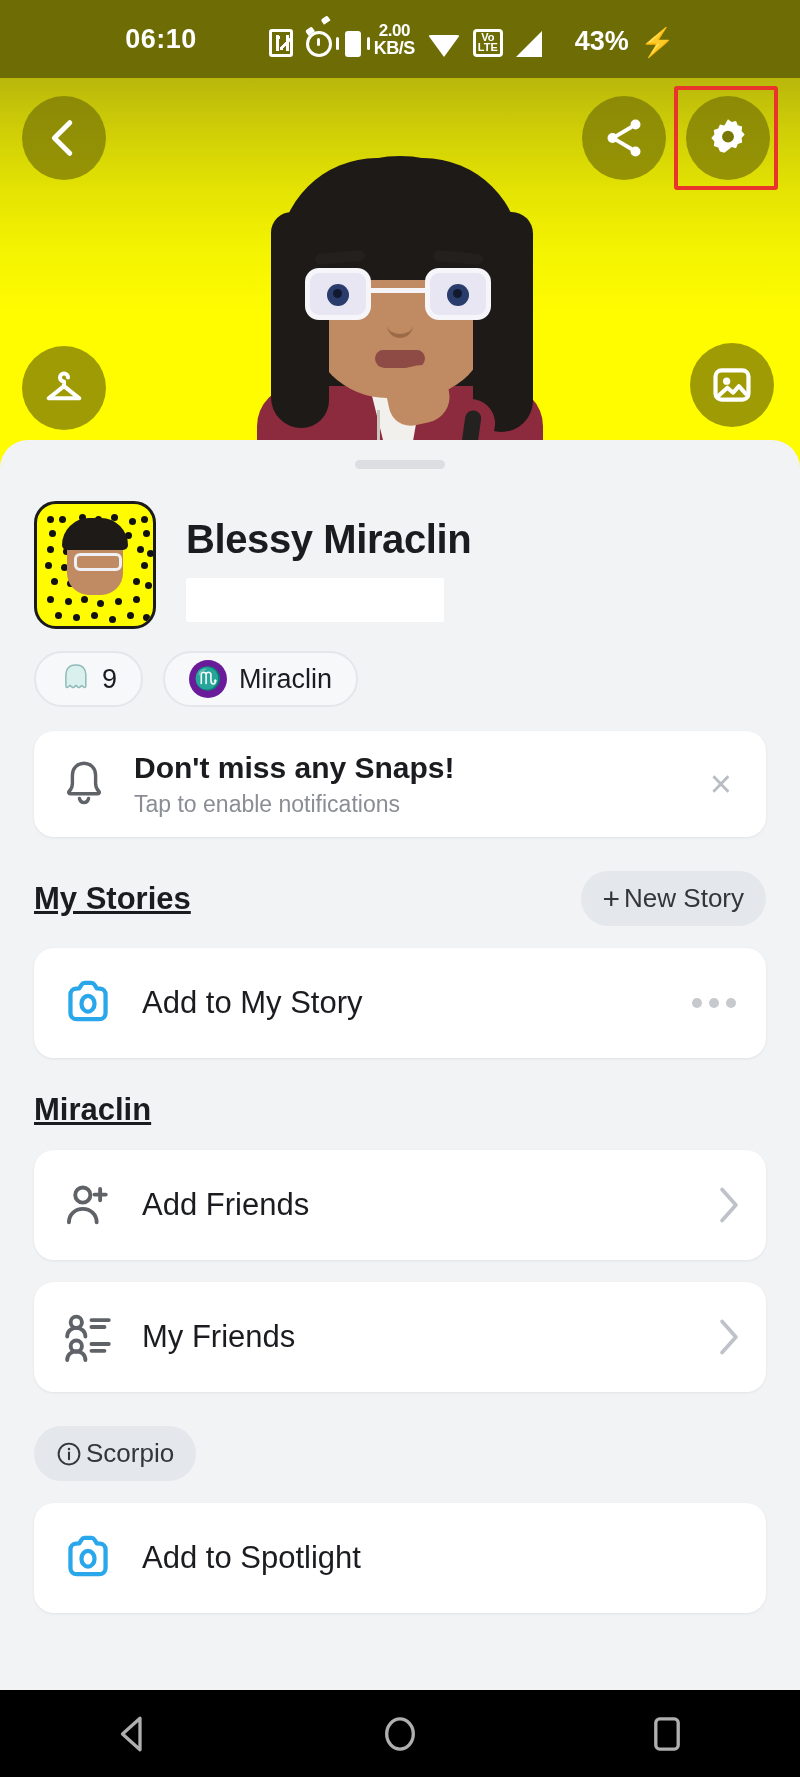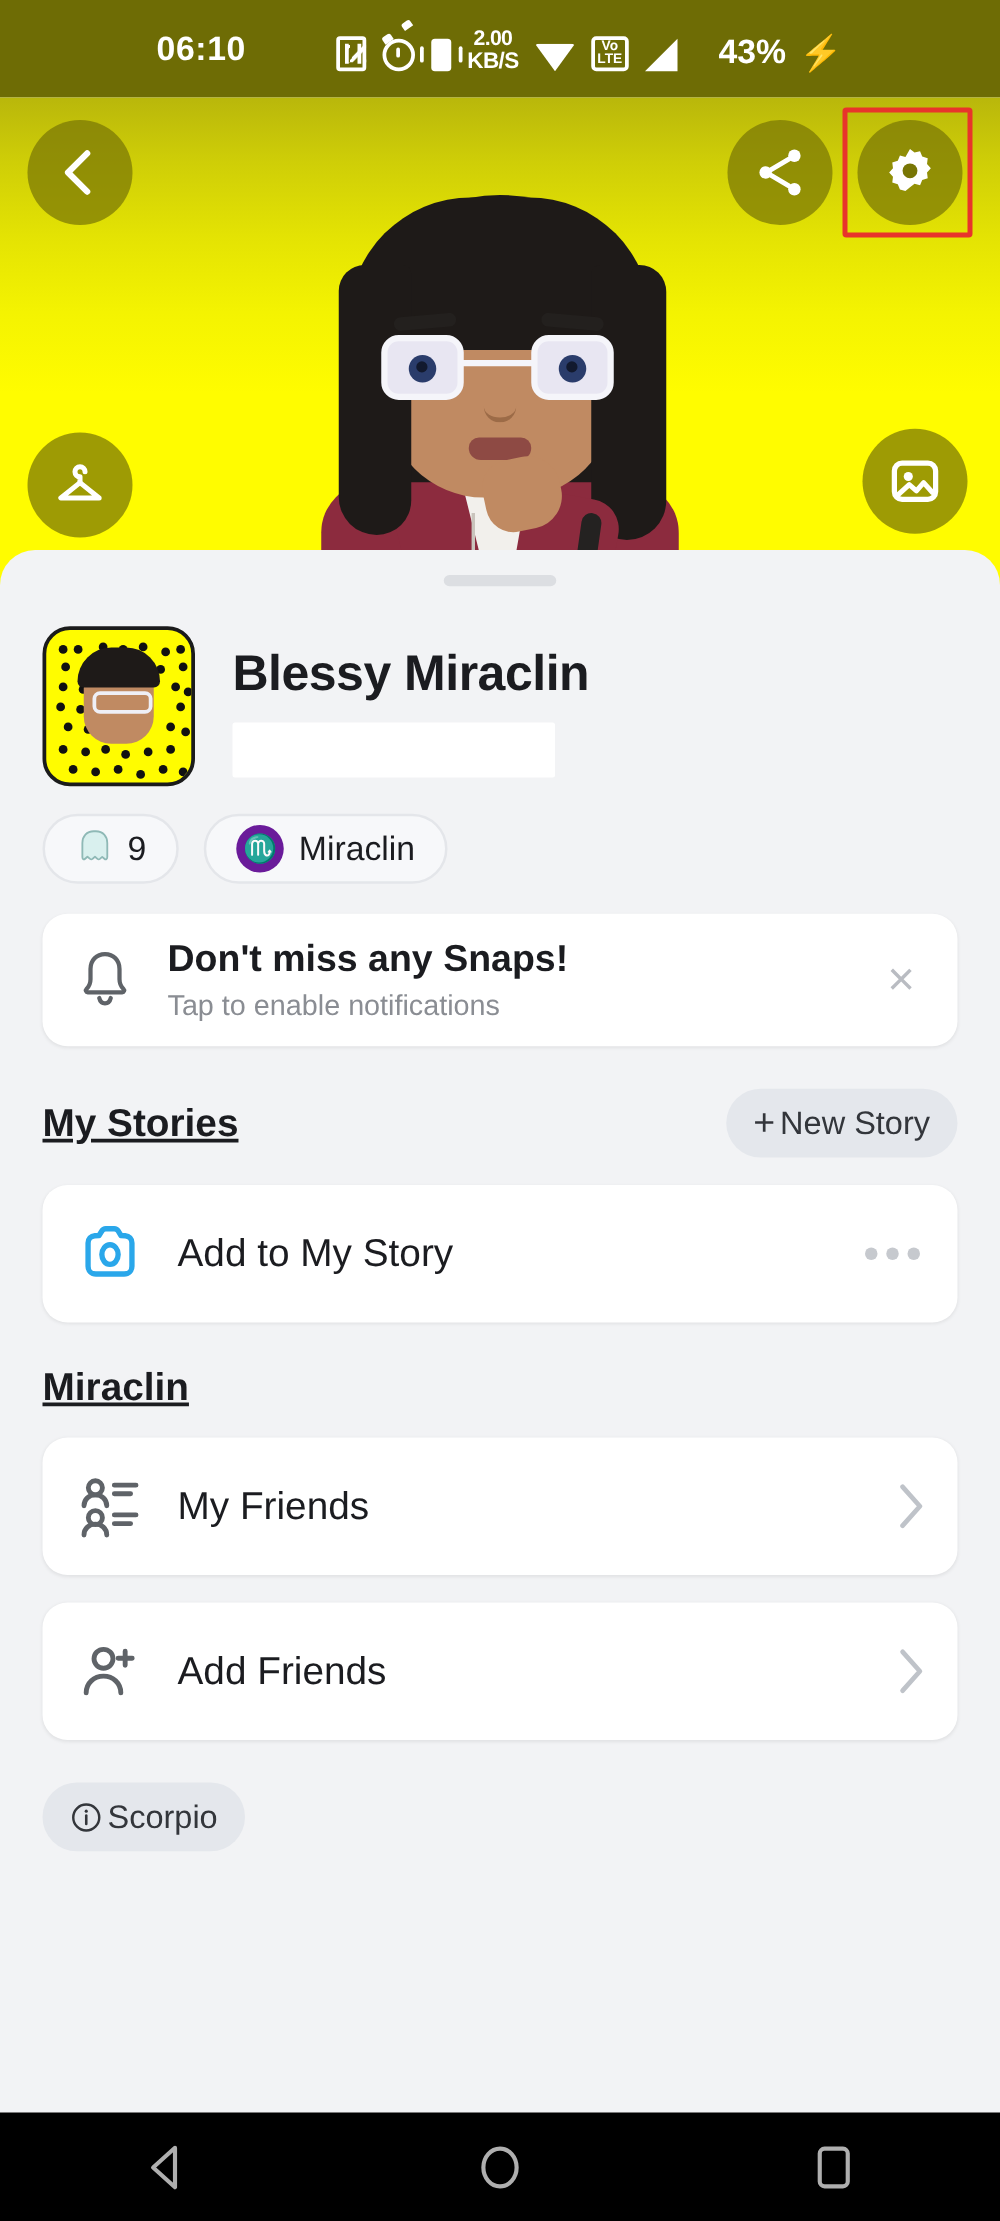--- a/index.html
+++ b/index.html
@@ -493,58 +493,67 @@
       </span>
   </div>
 
   <div class="section-head">
     <div class="section-title">Miraclin</div>
   </div>
 
   <div class="card">
     <span class="card-ic">
       <svg viewBox="0 0 24 24" style="width:52px;height:52px">
+        <circle cx="9.6" cy="7.4" r="3.5" fill="none" stroke="#5F6368" stroke-width="1.8"></circle>
+        <path d="M3.2 20c0-3.6 2.9-6.2 6.4-6.2s6.4 2.6 6.4 6.2" fill="none" stroke="#5F6368" stroke-width="1.8" stroke-linecap="round"></path>
+        <path d="M17.6 4.6v5.2 M15 7.2h5.2" stroke="#5F6368" stroke-width="1.8" stroke-linecap="round"></path>
+      </svg>
+    </span>
+    <span class="card-label">Add Friends</span>
+    <svg class="chev" viewBox="0 0 12 22">
+      <path d="M2 2 L10 11 L2 20" fill="none" stroke="#BFC3C9" stroke-width="2.2" stroke-linecap="round" stroke-linejoin="round"></path>
+    </svg>
+  </div>
+
+  <div class="card">
+    <span class="card-ic">
+      <svg viewBox="0 0 24 24" style="width:52px;height:52px">
         <circle cx="6.6" cy="5.2" r="2.6" fill="none" stroke="#5F6368" stroke-width="1.8"></circle>
         <path d="M2.4 11.8c0-2.4 1.9-4 4.2-4s4.2 1.6 4.2 4" fill="none" stroke="#5F6368" stroke-width="1.8" stroke-linecap="round"></path>
         <circle cx="6.6" cy="16.2" r="2.6" fill="none" stroke="#5F6368" stroke-width="1.8"></circle>
         <path d="M2.4 22.6c0-2.4 1.9-4 4.2-4s4.2 1.6 4.2 4" fill="none" stroke="#5F6368" stroke-width="1.8" stroke-linecap="round"></path>
         <path d="M13.6 4.2h8 M13.6 7.4h6 M13.6 15.2h8 M13.6 18.4h6" stroke="#5F6368" stroke-width="1.8" stroke-linecap="round"></path>
       </svg>
     </span>
     <span class="card-label">My Friends</span>
     <svg class="chev" viewBox="0 0 12 22">
       <path d="M2 2 L10 11 L2 20" fill="none" stroke="#BFC3C9" stroke-width="2.2" stroke-linecap="round" stroke-linejoin="round"></path>
     </svg>
   </div>
 
-  <div class="card">
-    <span class="card-ic">
-      <svg viewBox="0 0 24 24" style="width:52px;height:52px">
-        <circle cx="9.6" cy="7.4" r="3.5" fill="none" stroke="#5F6368" stroke-width="1.8"></circle>
-        <path d="M3.2 20c0-3.6 2.9-6.2 6.4-6.2s6.4 2.6 6.4 6.2" fill="none" stroke="#5F6368" stroke-width="1.8" stroke-linecap="round"></path>
-        <path d="M17.6 4.6v5.2 M15 7.2h5.2" stroke="#5F6368" stroke-width="1.8" stroke-linecap="round"></path>
-      </svg>
-    </span>
-    <span class="card-label">Add Friends</span>
-    <svg class="chev" viewBox="0 0 12 22">
-      <path d="M2 2 L10 11 L2 20" fill="none" stroke="#BFC3C9" stroke-width="2.2" stroke-linecap="round" stroke-linejoin="round"></path>
-    </svg>
-  </div>
-
   <div class="section-head">
     <div class="pill-btn">
       <svg class="info-ic" viewBox="0 0 24 24">
         <circle cx="12" cy="12" r="9.6" fill="none" stroke="#33363B" stroke-width="1.8"></circle>
         <path d="M12 10.6v6.2" stroke="#33363B" stroke-width="1.9" stroke-linecap="round"></path>
         <circle cx="12" cy="7.3" r="1.15" fill="#33363B"></circle>
       </svg>
       <span>Scorpio</span>
     </div>
   </div>
 
+  <div class="card">
+    <span class="card-ic">
+      <svg viewBox="0 0 24 24" style="width:54px;height:54px">
+        <path d="M4.2 8.2c0-1.5 1-2.5 2.4-2.6l1.5-.1 1-1.6c.3-.5.8-.8 1.4-.8h3c.6 0 1.1.3 1.4.8l1 1.6 1.5.1c1.4.1 2.4 1.1 2.4 2.6v8.2c0 1.6-1.2 2.8-2.8 2.8H7c-1.6 0-2.8-1.2-2.8-2.8z" fill="none" stroke="#2AA7EA" stroke-width="1.9" stroke-linejoin="round"></path>
+        <ellipse cx="12" cy="12.3" rx="2.9" ry="3.5" fill="none" stroke="#2AA7EA" stroke-width="1.9"></ellipse>
+      </svg>
+    </span>
+    <span class="card-label">Add to Spotlight</span>
+  </div>
 
 </div>
 
 <div class="navbar">
   <svg class="nav-ic" viewBox="0 0 24 24">
     <path d="M16 3 L6 12 L16 21 Z" fill="none" stroke="#AFAFAF" stroke-width="1.9" stroke-linejoin="round"></path>
   </svg>
   <svg class="nav-ic" viewBox="0 0 24 24">
     <ellipse cx="12" cy="12" rx="7.6" ry="8.6" fill="none" stroke="#AFAFAF" stroke-width="1.9"></ellipse>
   </svg>

